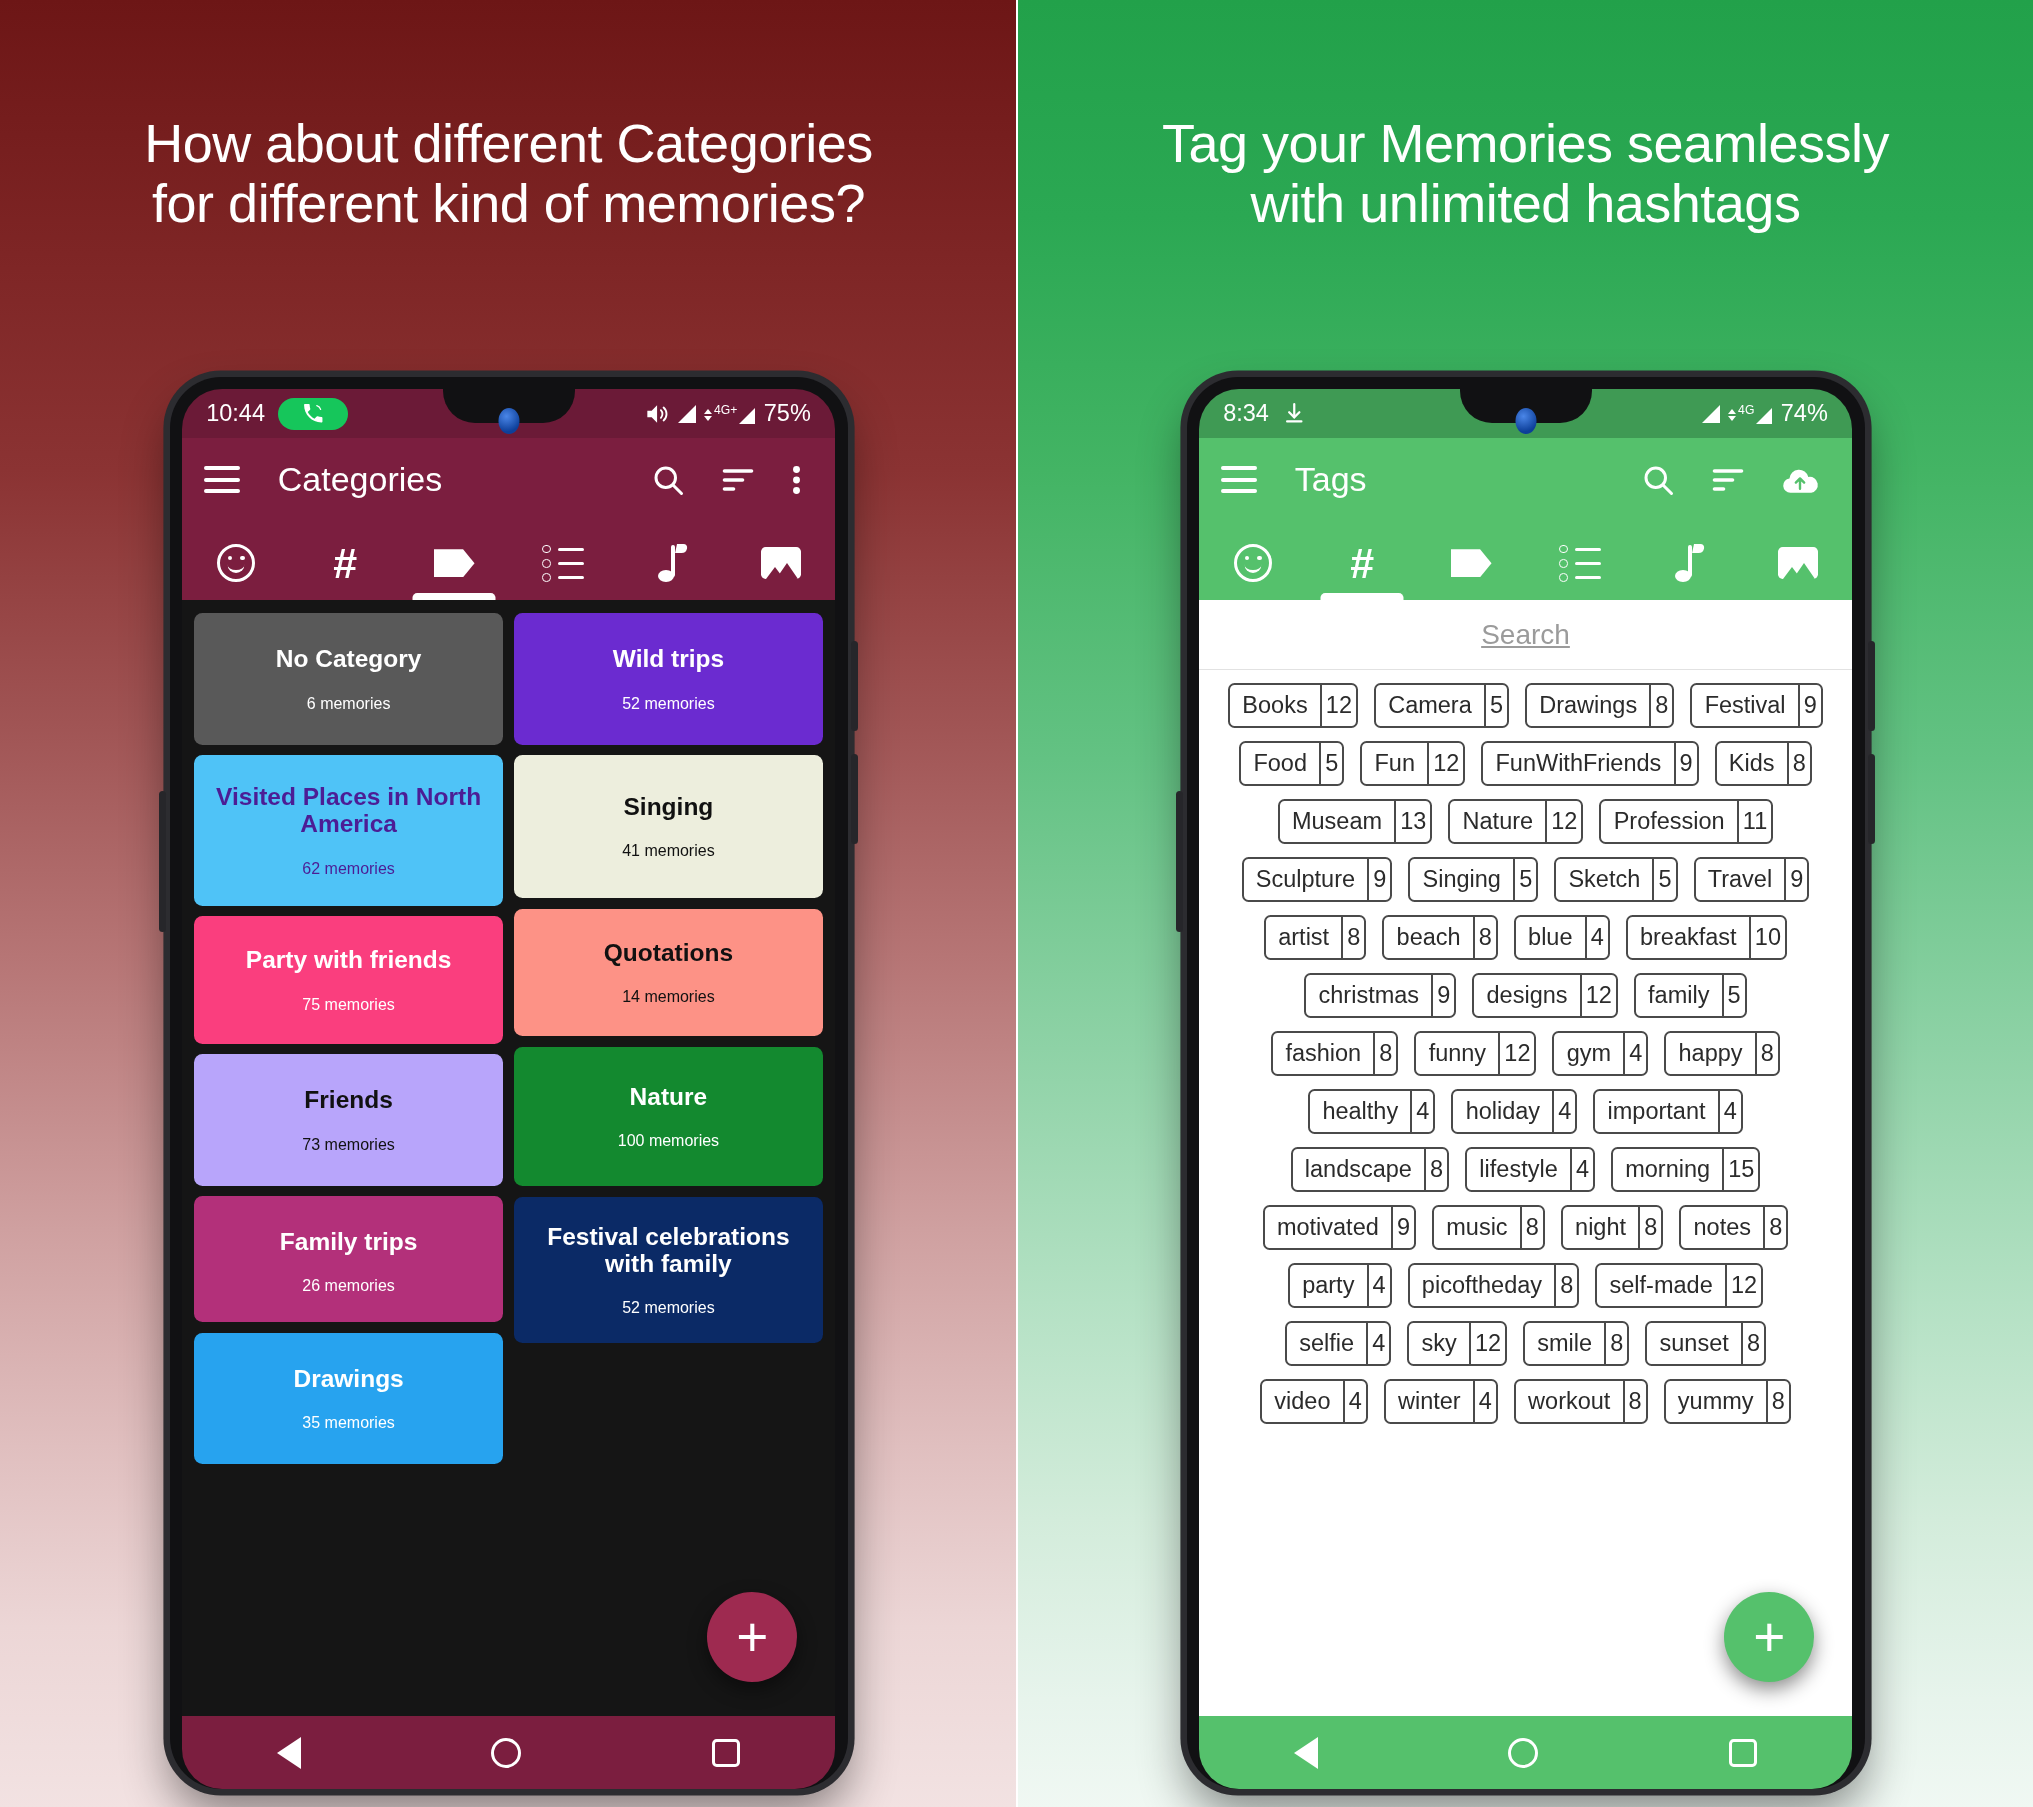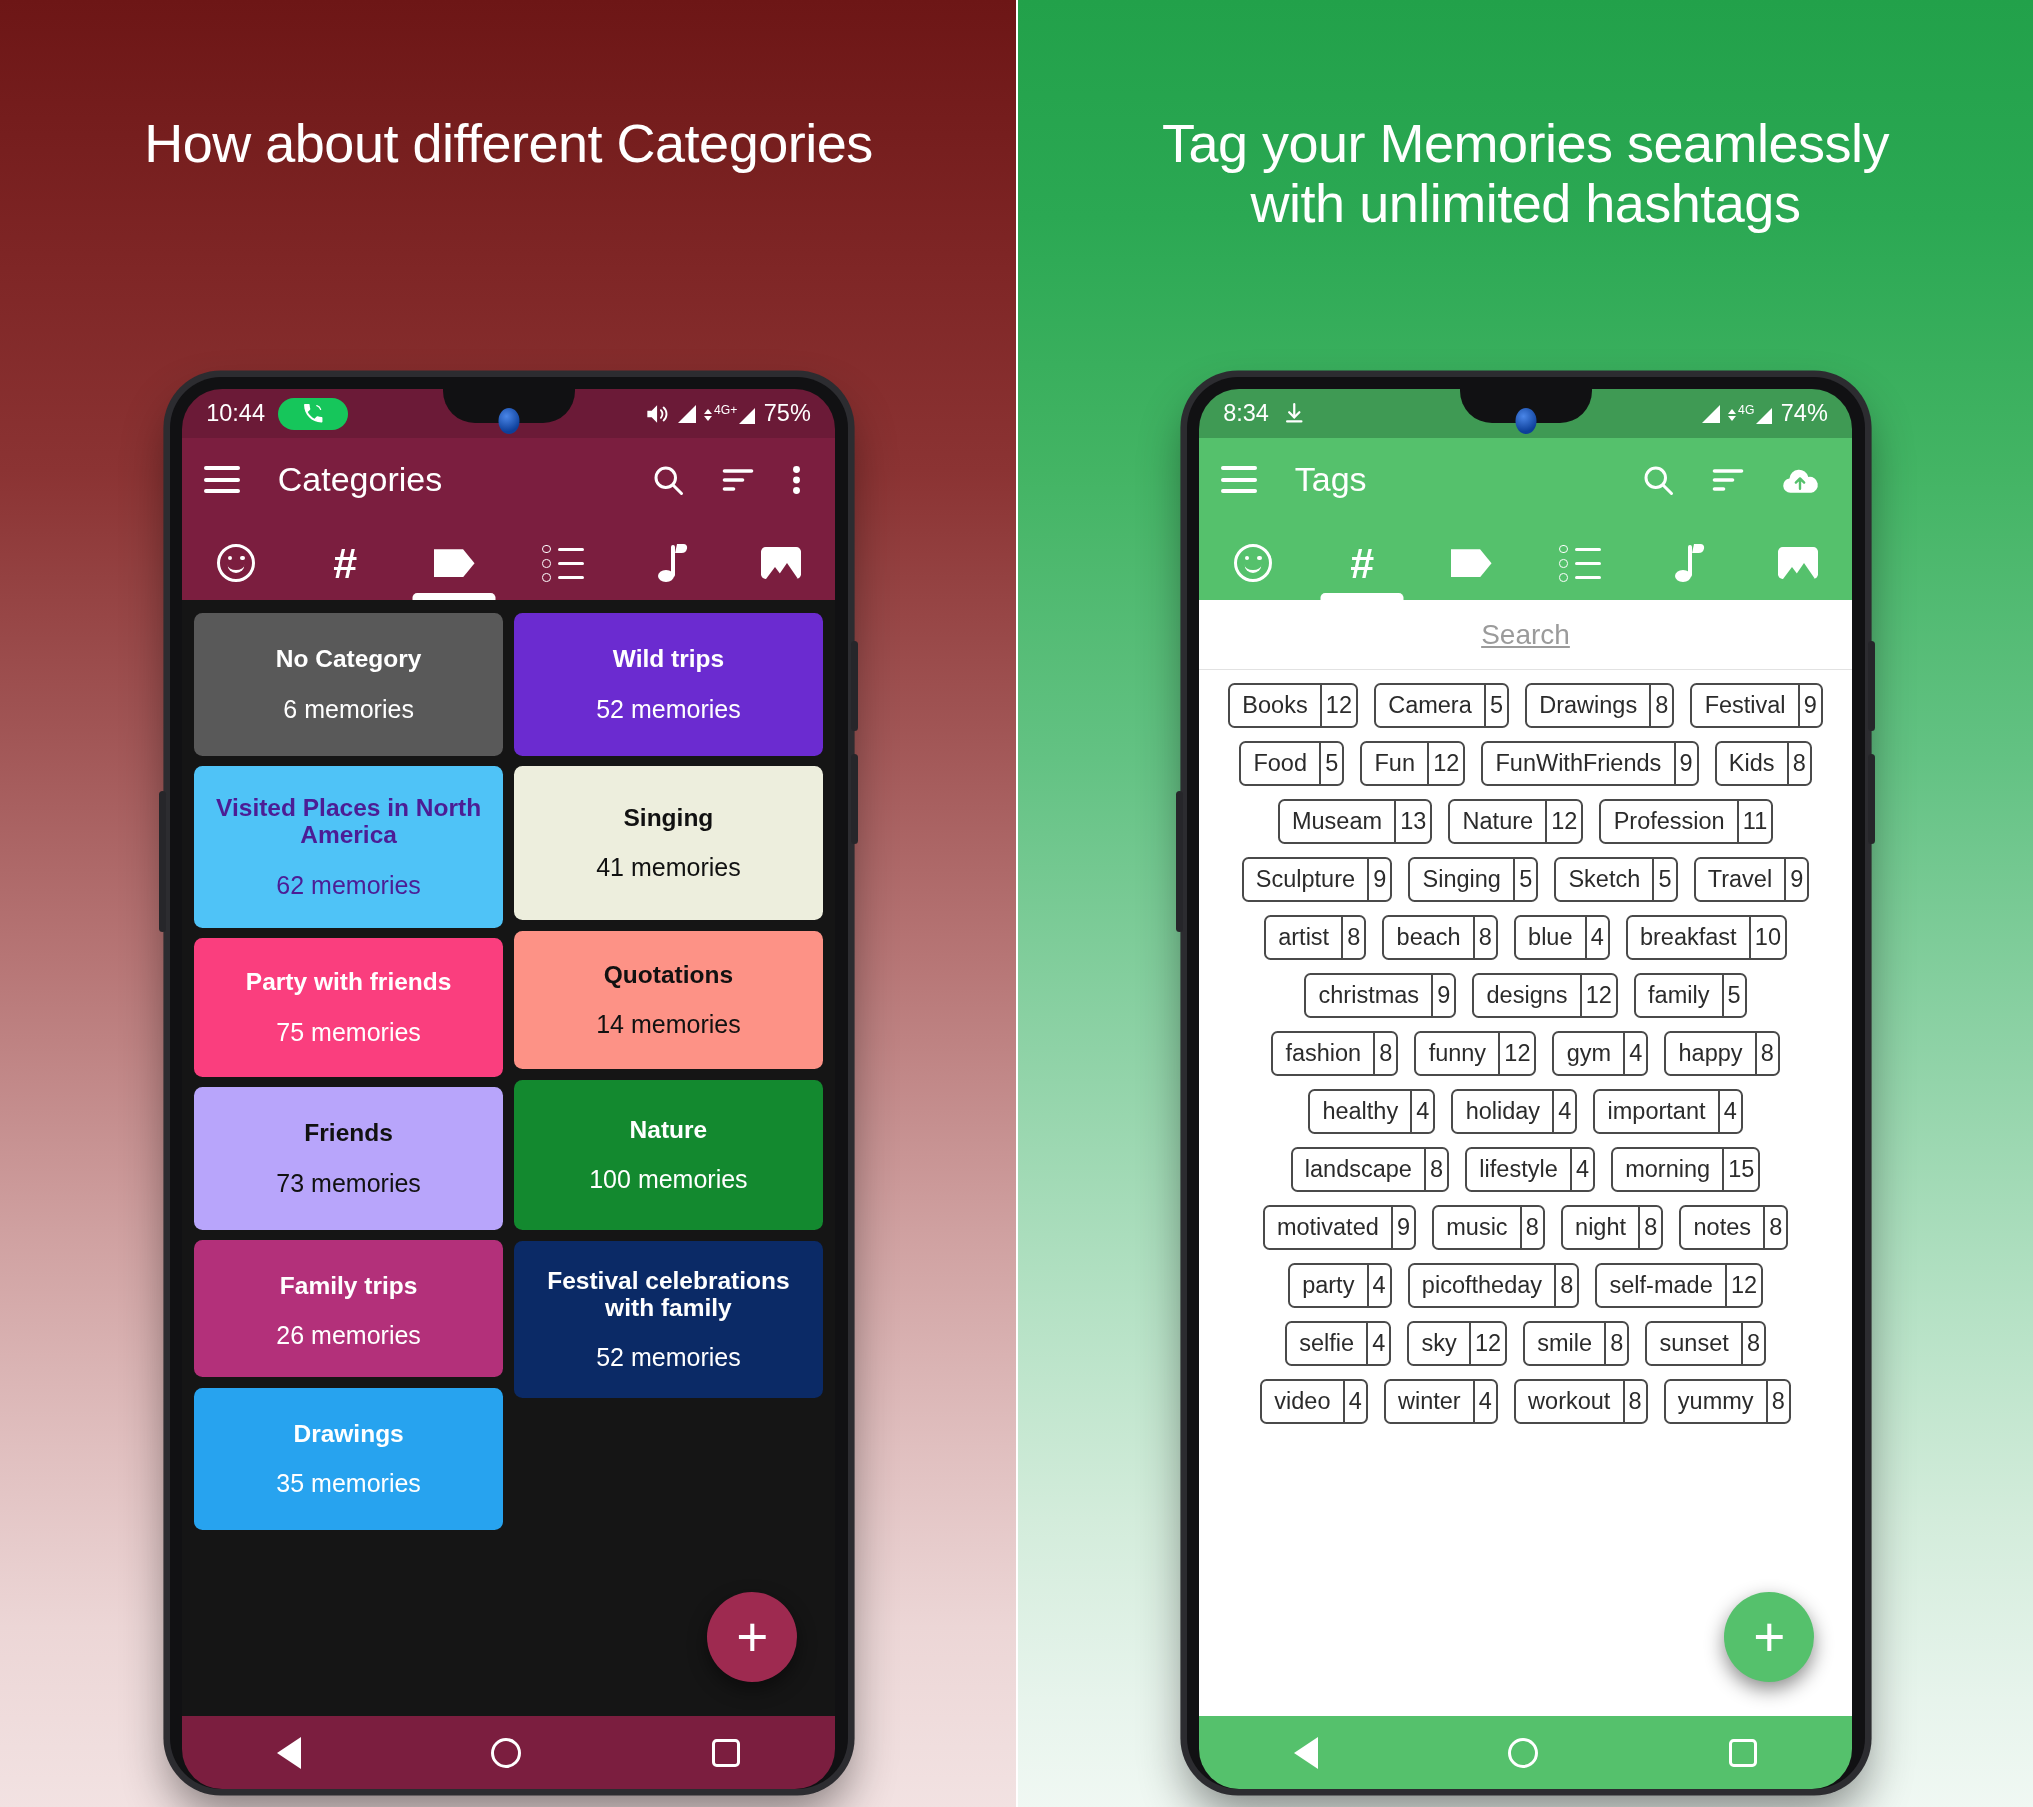--- a/index.html
+++ b/index.html
@@ -116,21 +116,21 @@
 
   
   .cat-body { flex:1; background:#151515; padding:13px 12.2px 0 12.2px; overflow:hidden; position:relative; }
   .cat-cols { display:flex; gap:10.4px; }
   .cat-col { flex:1; display:flex; flex-direction:column; gap:10.4px; }
   .cat-card {
     border-radius:8.5px; padding:15px 11.3px; text-align:center;
     display:flex; flex-direction:column; justify-content:center; gap:22px;
   }
   .cat-name { font-size:24.5px; font-weight:700; line-height:1.12; }
-  .cat-count { font-size:25px; font-weight:400; }
+  .cat-count { font-size:16px; font-weight:400; }
 
   
   .fab {
     position:absolute; right:38px; bottom:34px; width:90px; height:90px;
     border-radius:50%; display:flex; align-items:center; justify-content:center;
     box-shadow:0 7.5px 19px rgba(0,0,0,.45); color:#fff; font-size:55px; font-weight:300; line-height:1;
   }
   .fab-left { background:#9e2a50; }
   .fab-right { background:#55c16c; }
 
@@ -157,20 +157,21 @@
   .nv-rec { width:28px;height:28px;border:3.3px solid #fff;border-radius:4.7px; }
 </style>
 </head>
 <body>
 
 <div class="stage">
 
   <div class="panel panel-left">
     <div class="headline">
       <span class="l1">How about different Categories</span>
+      <span class="l2">for different kind of memories?</span>
     </div>
 
     <div class="phone">
       <div class="side-btn sb-r1"></div>
       <div class="side-btn sb-r2"></div>
       <div class="side-btn sb-l1"></div>
 
       <div class="phone-screen">
 
         <div class="statusbar" style="background:#6b1a37">

